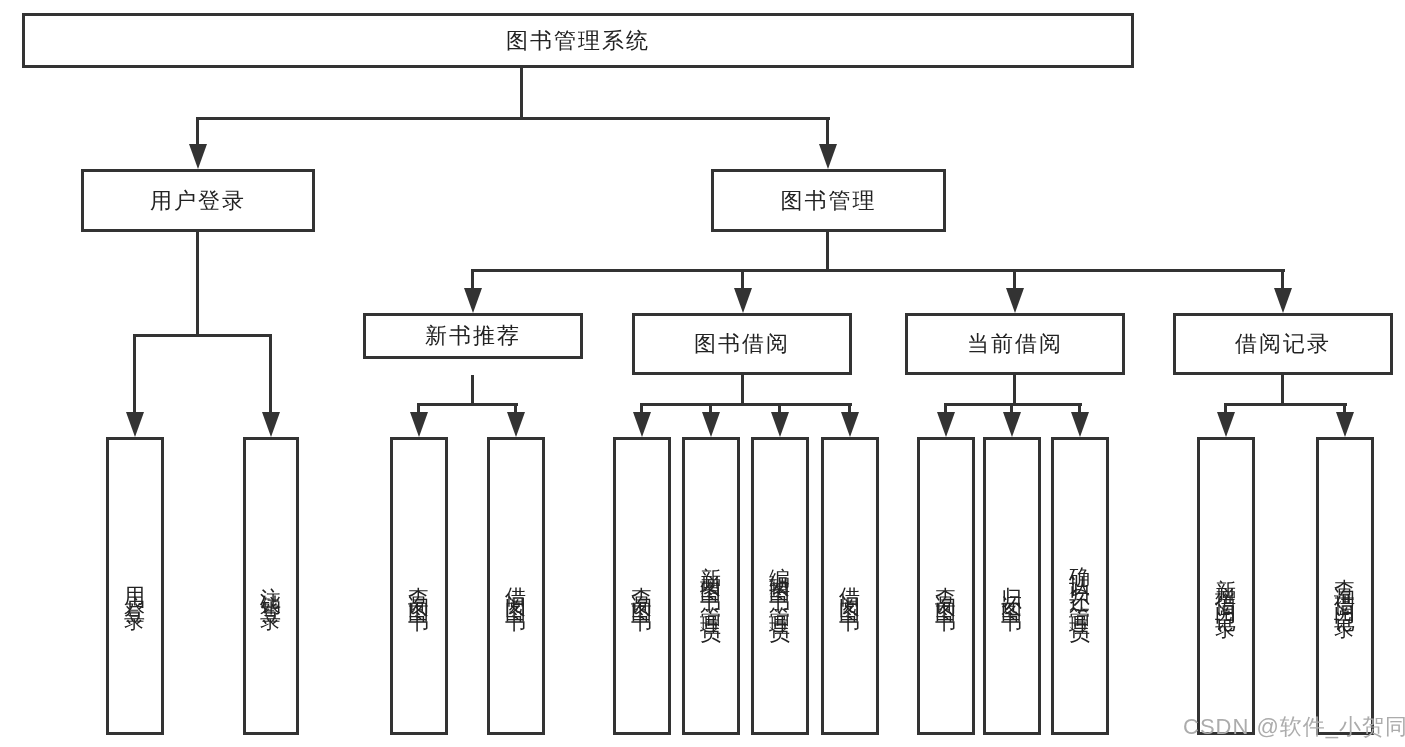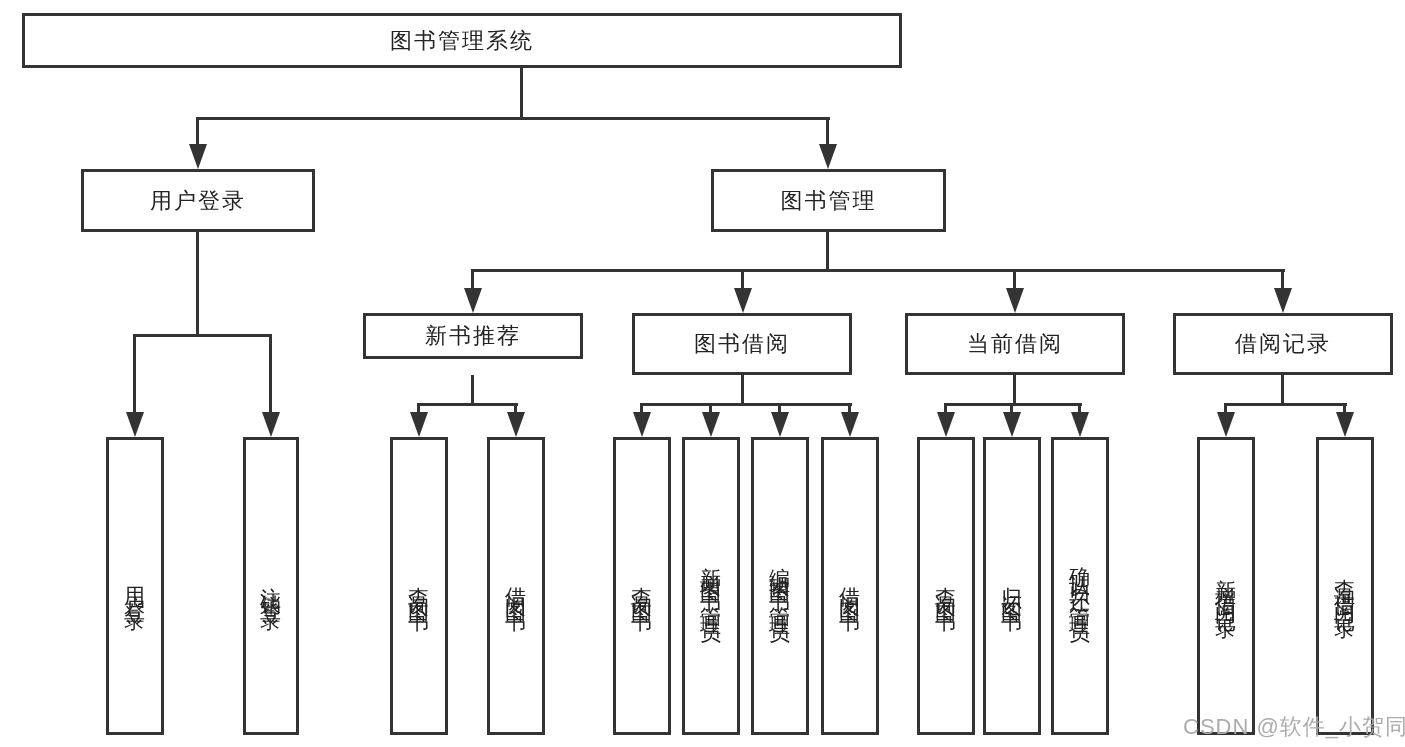--- a/index.html
+++ b/index.html
@@ -74,21 +74,21 @@
     letter-spacing: 1px;
     white-space: nowrap;
     z-index: 5;
   }
 </style>
 </head>
 <body>
 
 <div class="canvas">
 
-  <div class="node" style="left:22px; top:13px; width:880px; height:55px;">
+  <div class="node" style="left:22px; top:13px; width:1112px; height:55px;">
     <span>图书管理系统</span>
   </div>
 
   <div class="node" style="left:81px; top:169px; width:234px; height:63px;">
     <span>用户登录</span>
   </div>
 
   <div class="node" style="left:711px; top:169px; width:235px; height:63px;">
     <span>图书管理</span>
   </div>

